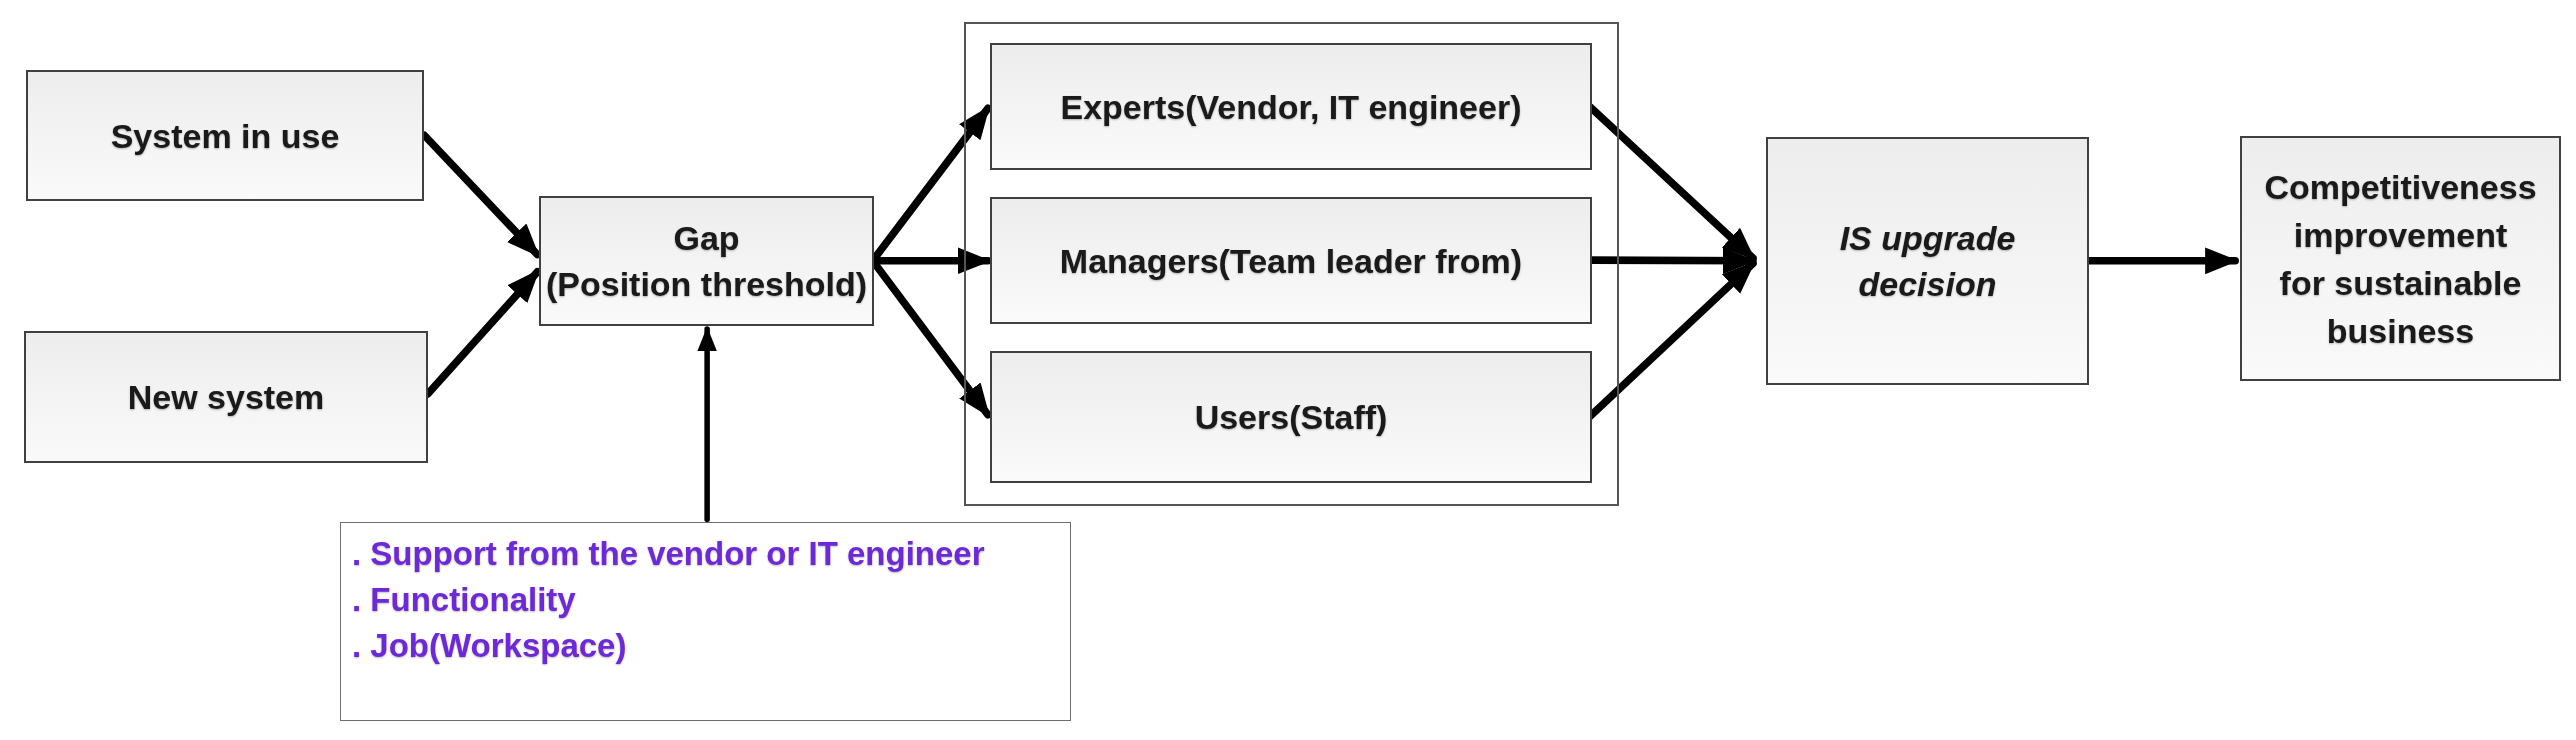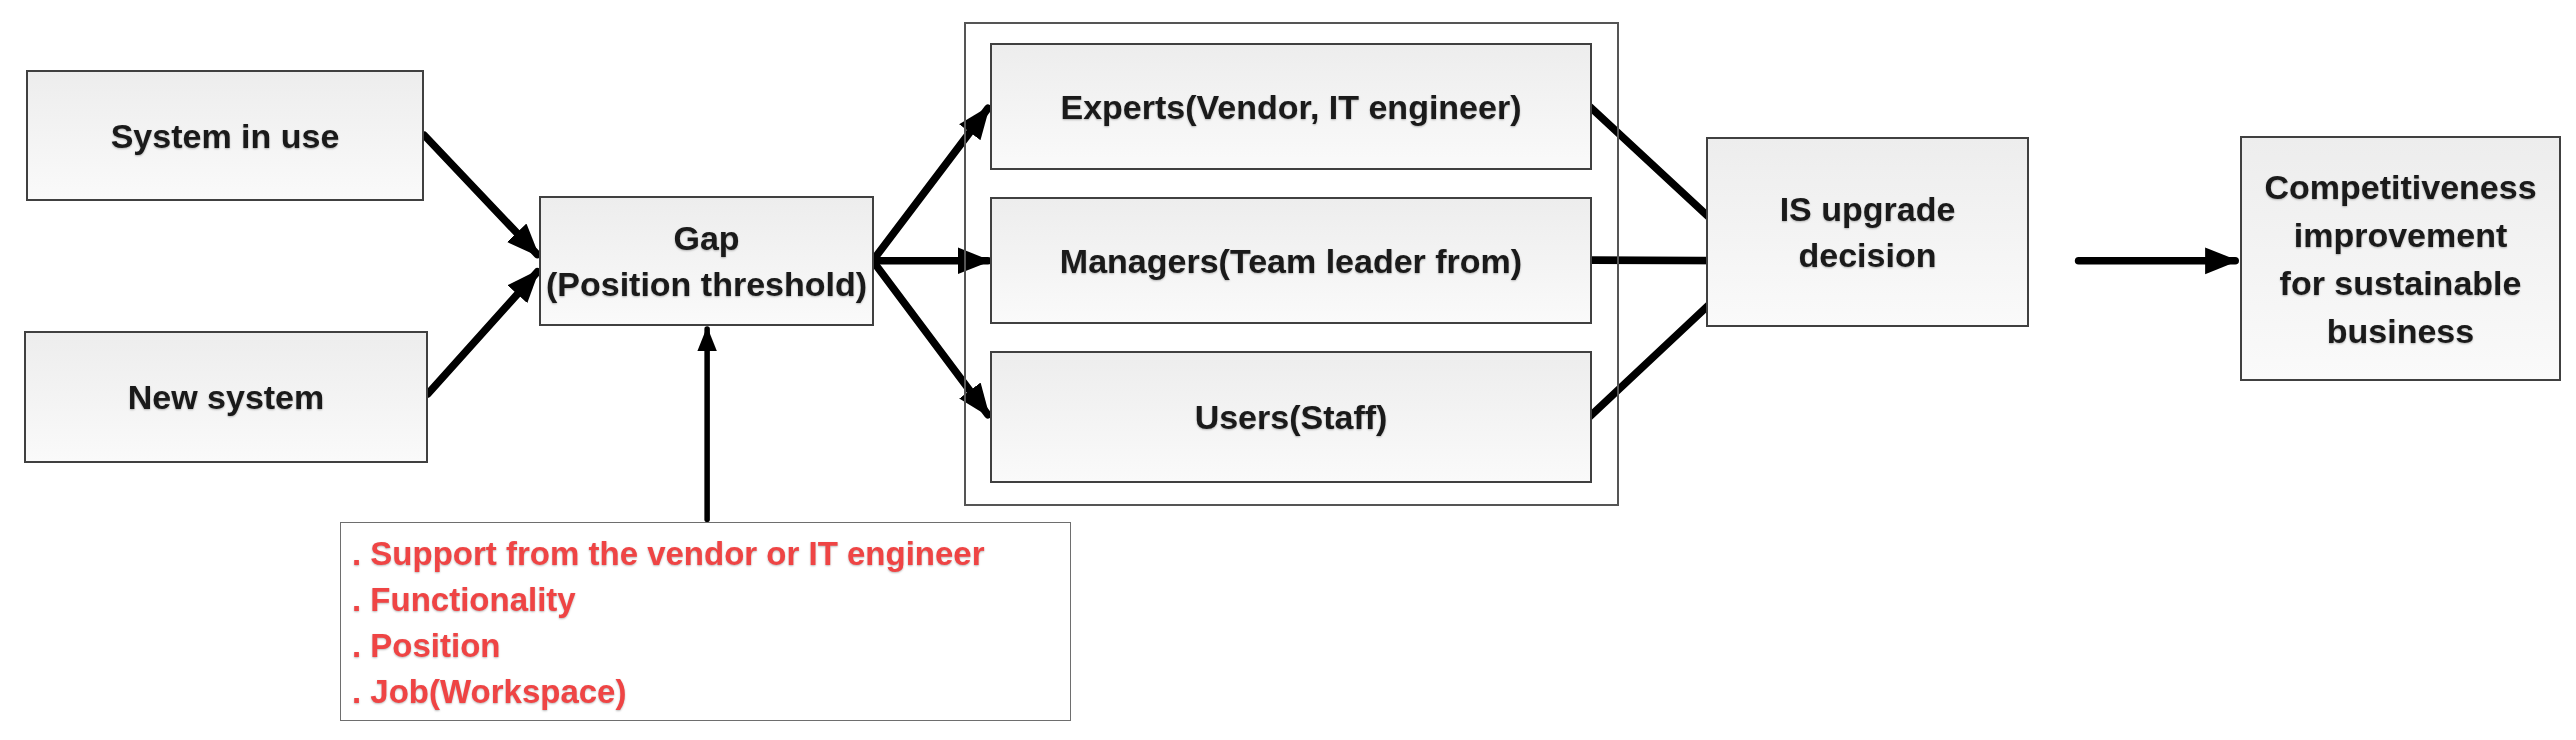--- a/index.html
+++ b/index.html
@@ -39,21 +39,21 @@
     text-shadow: 0 1.4px 2.1px rgba(0,0,0,0.28);
   }
   .multiline { white-space: pre-line; }
 
   #node-system-in-use   { left: 26px;   top: 70px; width: 398px; height: 131px; text-align: right; }
   #node-new-system      { left: 24px;   top: 331px; width: 404px; height: 132px; align-items: center; }
   #node-gap             { left: 539px;  top: 196px; width: 335px; height: 130px; }
   #node-experts         { left: 990px; top: 43px;  width: 602px; height: 127px; }
   #node-managers        { left: 990px; top: 197px; width: 602px; height: 127px; }
   #node-users           { left: 990px; top: 351px; width: 602px; height: 132px; }
-  #node-is-upgrade      { left: 1706px; top: 137px; width: 323px; height: 190px; }
+  #node-is-upgrade      { left: 1766px; top: 137px; width: 323px; height: 248px; font-style: italic; }
   #node-competitiveness { left: 2240px; top: 136px; width: 321px; height: 245px; line-height: 48px; }
 
   #group-evaluators {
     position: absolute;
     z-index: 1;
     box-sizing: border-box;
     left: 964px; top: 22px;
     width: 655px; height: 484px;
     border: 2.1px solid #555555;
     background: transparent;
@@ -63,21 +63,21 @@
     z-index: 2;
     box-sizing: border-box;
     left: 340px; top: 522px;
     width: 731px; height: 199px;
     background: #ffffff;
     border: 1.4px solid #6e6e6e;
     padding: 8.3px 5.5px 0 11px;
   }
   .factor-item {
     display: block;
-    color: #ef4444;
+    color: #6d28d9;
     font-weight: 700;
     font-size: 33px;
     line-height: 46px;
     white-space: nowrap;
     text-shadow: 0 1.4px 2.1px rgba(0,0,0,0.28);
   }
   .edge {
     stroke: #000000;
     stroke-width: 11;
     stroke-linecap: round;
@@ -143,18 +143,17 @@
   <div class="node" id="node-competitiveness">
     <span class="multiline">Competitiveness
 improvement
 for sustainable
 business</span>
   </div>
 
   <div id="box-gap-factors">
     <span class="factor-item">. Support from the vendor or IT engineer</span>
     <span class="factor-item">. Functionality</span>
-    <span class="factor-item">. Position</span>
     <span class="factor-item">. Job(Workspace)</span>
   </div>
 
 </div>
 
 
 </body></html>

